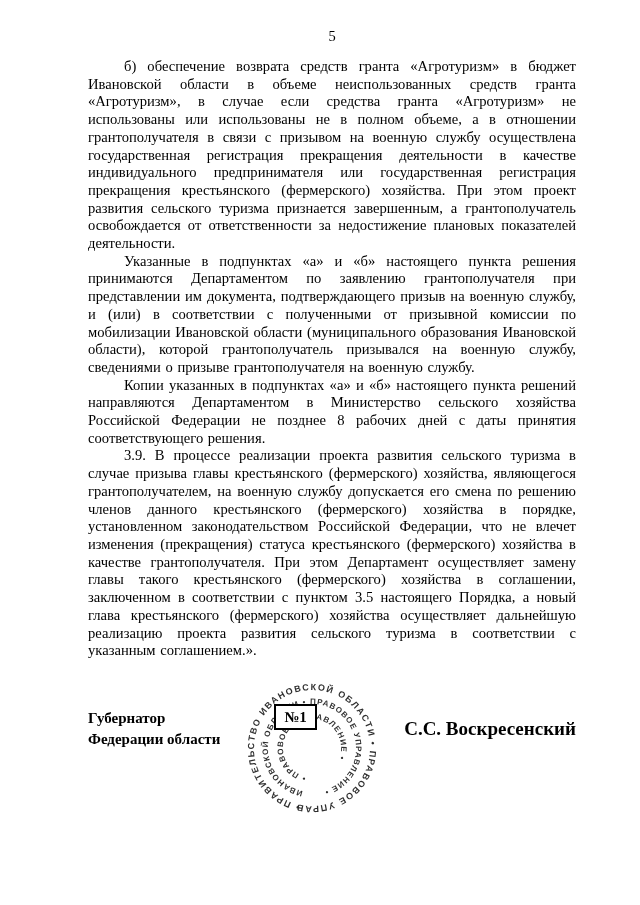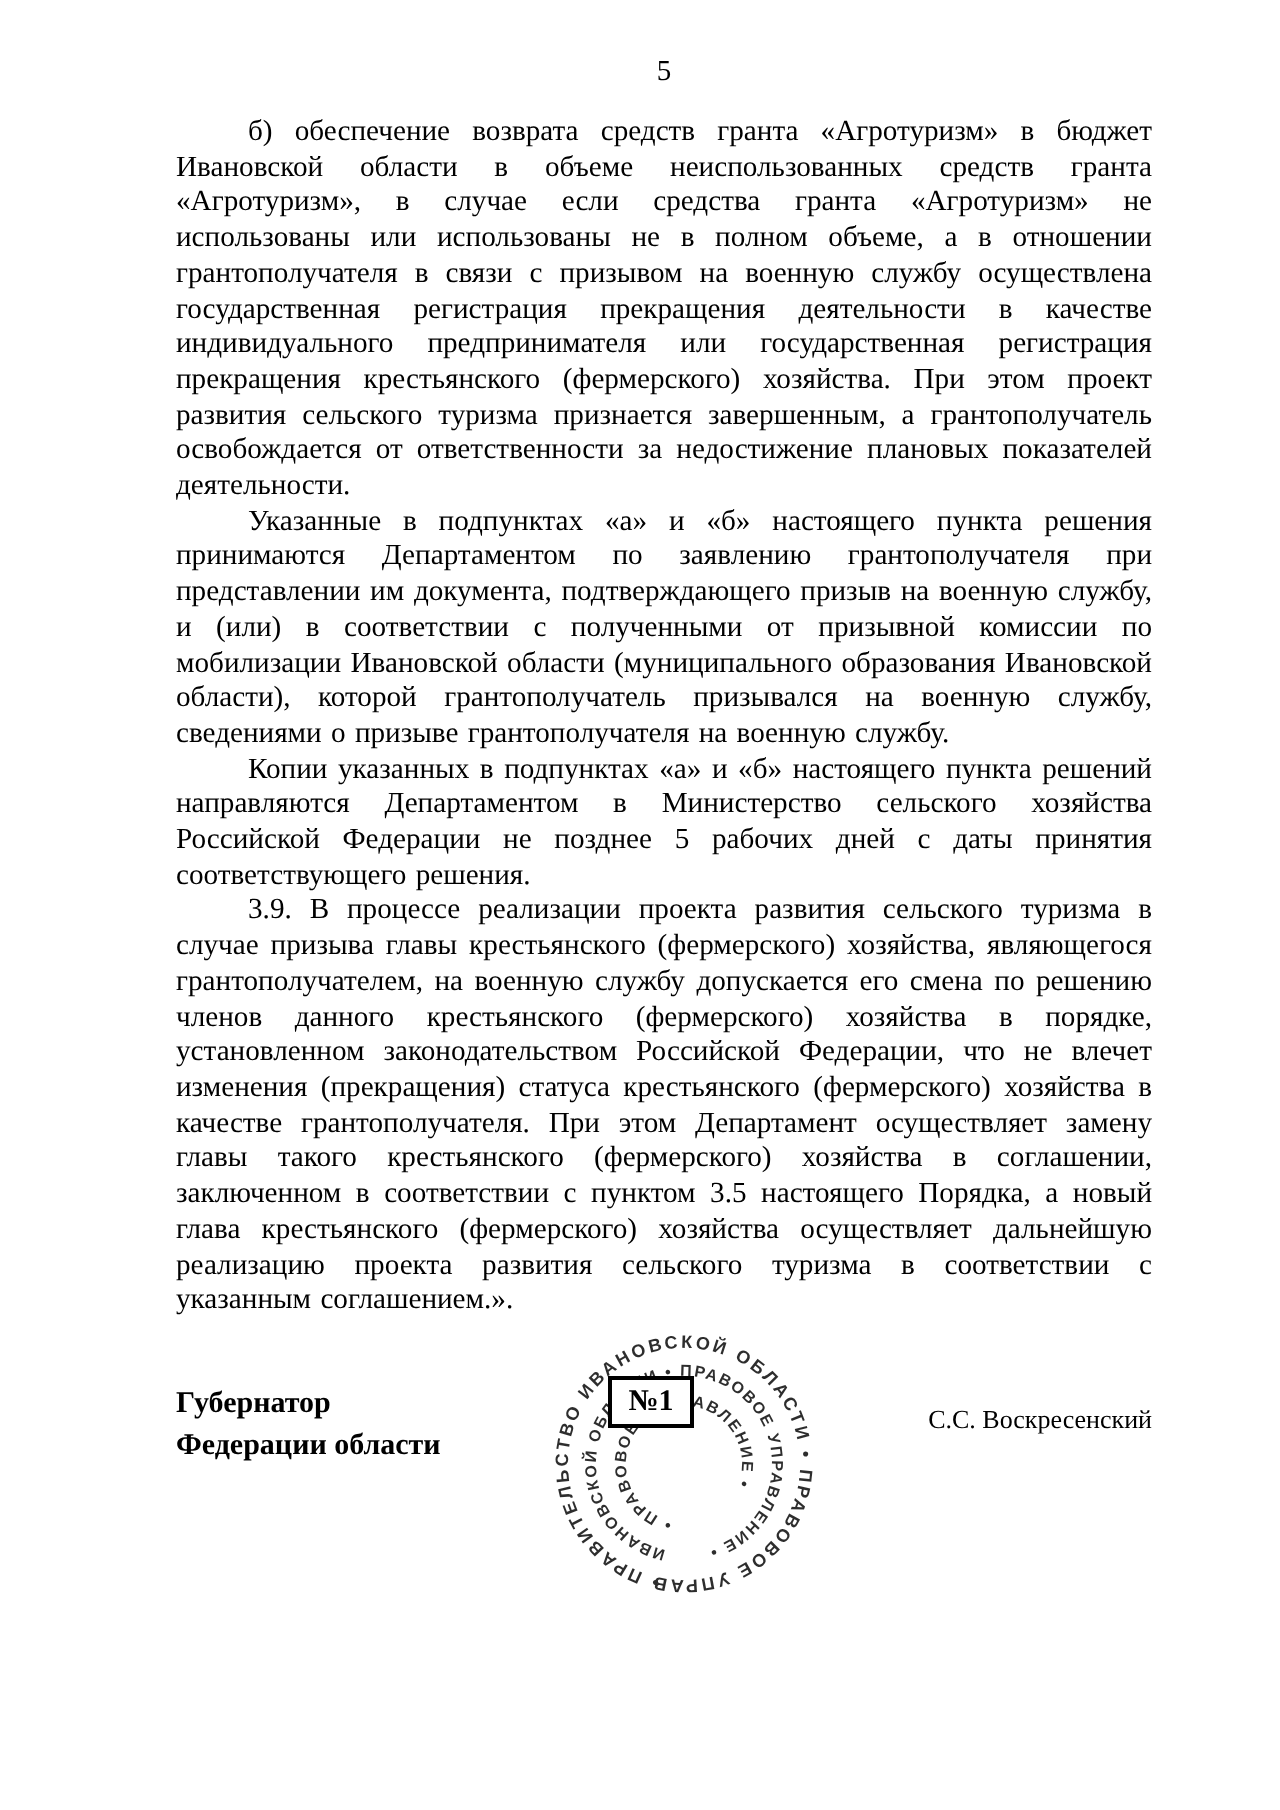--- a/index.html
+++ b/index.html
@@ -27,32 +27,32 @@
     line-height: 17.7px;
     text-align: justify;
     text-indent: 36px;
     word-spacing: 1px;
   }
   .body-text p.no-indent { text-indent: 0; }
   .signature-row {
     display: flex;
     justify-content: space-between;
     align-items: flex-start;
-    margin-top: 6px;
+    margin-top: 22px;
   }
   .sig-left {
     font-weight: bold;
     font-size: 15px;
     line-height: 21px;
     padding-top: 26px;
     white-space: nowrap;
   }
   .sig-right {
-    font-weight: normal;
-    font-size: 13px;
+    font-weight: bold;
+    font-size: 19px;
     padding-top: 36px;
     white-space: nowrap;
   }
   .seal-wrap {
     position: relative;
     width: 176px;
     height: 148px;
     margin-top: -8px;
     flex: 0 0 auto;
   }
@@ -80,21 +80,21 @@
 </head>
 <body>
 
 <div class="page">
 
   <div class="page-number">5</div>
 
   <div class="body-text">
     <p>б) обеспечение возврата средств гранта «Агротуризм» в бюджет Ивановской области в объеме неиспользованных средств гранта «Агротуризм», в случае если средства гранта «Агротуризм» не использованы или использованы не в полном объеме, а в отношении грантополучателя в связи с призывом на военную службу осуществлена государственная регистрация прекращения деятельности в качестве индивидуального предпринимателя или государственная регистрация прекращения крестьянского (фермерского) хозяйства. При этом проект развития сельского туризма признается завершенным, а грантополучатель освобождается от ответственности за недостижение плановых показателей деятельности.</p>
     <p>Указанные в подпунктах «а» и «б» настоящего пункта решения принимаются Департаментом по заявлению грантополучателя при представлении им документа, подтверждающего призыв на военную службу, и (или) в соответствии с полученными от призывной комиссии по мобилизации Ивановской области (муниципального образования Ивановской области), которой грантополучатель призывался на военную службу, сведениями о призыве грантополучателя на военную службу.</p>
-    <p>Копии указанных в подпунктах «а» и «б» настоящего пункта решений направляются Департаментом в Министерство сельского хозяйства Российской Федерации не позднее 5 рабочих дней с даты принятия соответствующего решения.</p>
+    <p>Копии указанных в подпунктах «а» и «б» настоящего пункта решений направляются Департаментом в Министерство сельского хозяйства Российской Федерации не позднее 8 рабочих дней с даты принятия соответствующего решения.</p>
     <p>3.9. В процессе реализации проекта развития сельского туризма в случае призыва главы крестьянского (фермерского) хозяйства, являющегося грантополучателем, на военную службу допускается его смена по решению членов данного крестьянского (фермерского) хозяйства в порядке, установленном законодательством Российской Федерации, что не влечет изменения (прекращения) статуса крестьянского (фермерского) хозяйства в качестве грантополучателя. При этом Департамент осуществляет замену главы такого крестьянского (фермерского) хозяйства в соглашении, заключенном в соответствии с пунктом 3.5 настоящего Порядка, а новый глава крестьянского (фермерского) хозяйства осуществляет дальнейшую реализацию проекта развития сельского туризма в соответствии с указанным соглашением.».</p>
   </div>
 
   <div class="signature-row">
 
     <div class="sig-left">
       <div>Губернатор</div>
       <div>Федерации области</div>
     </div>
 

